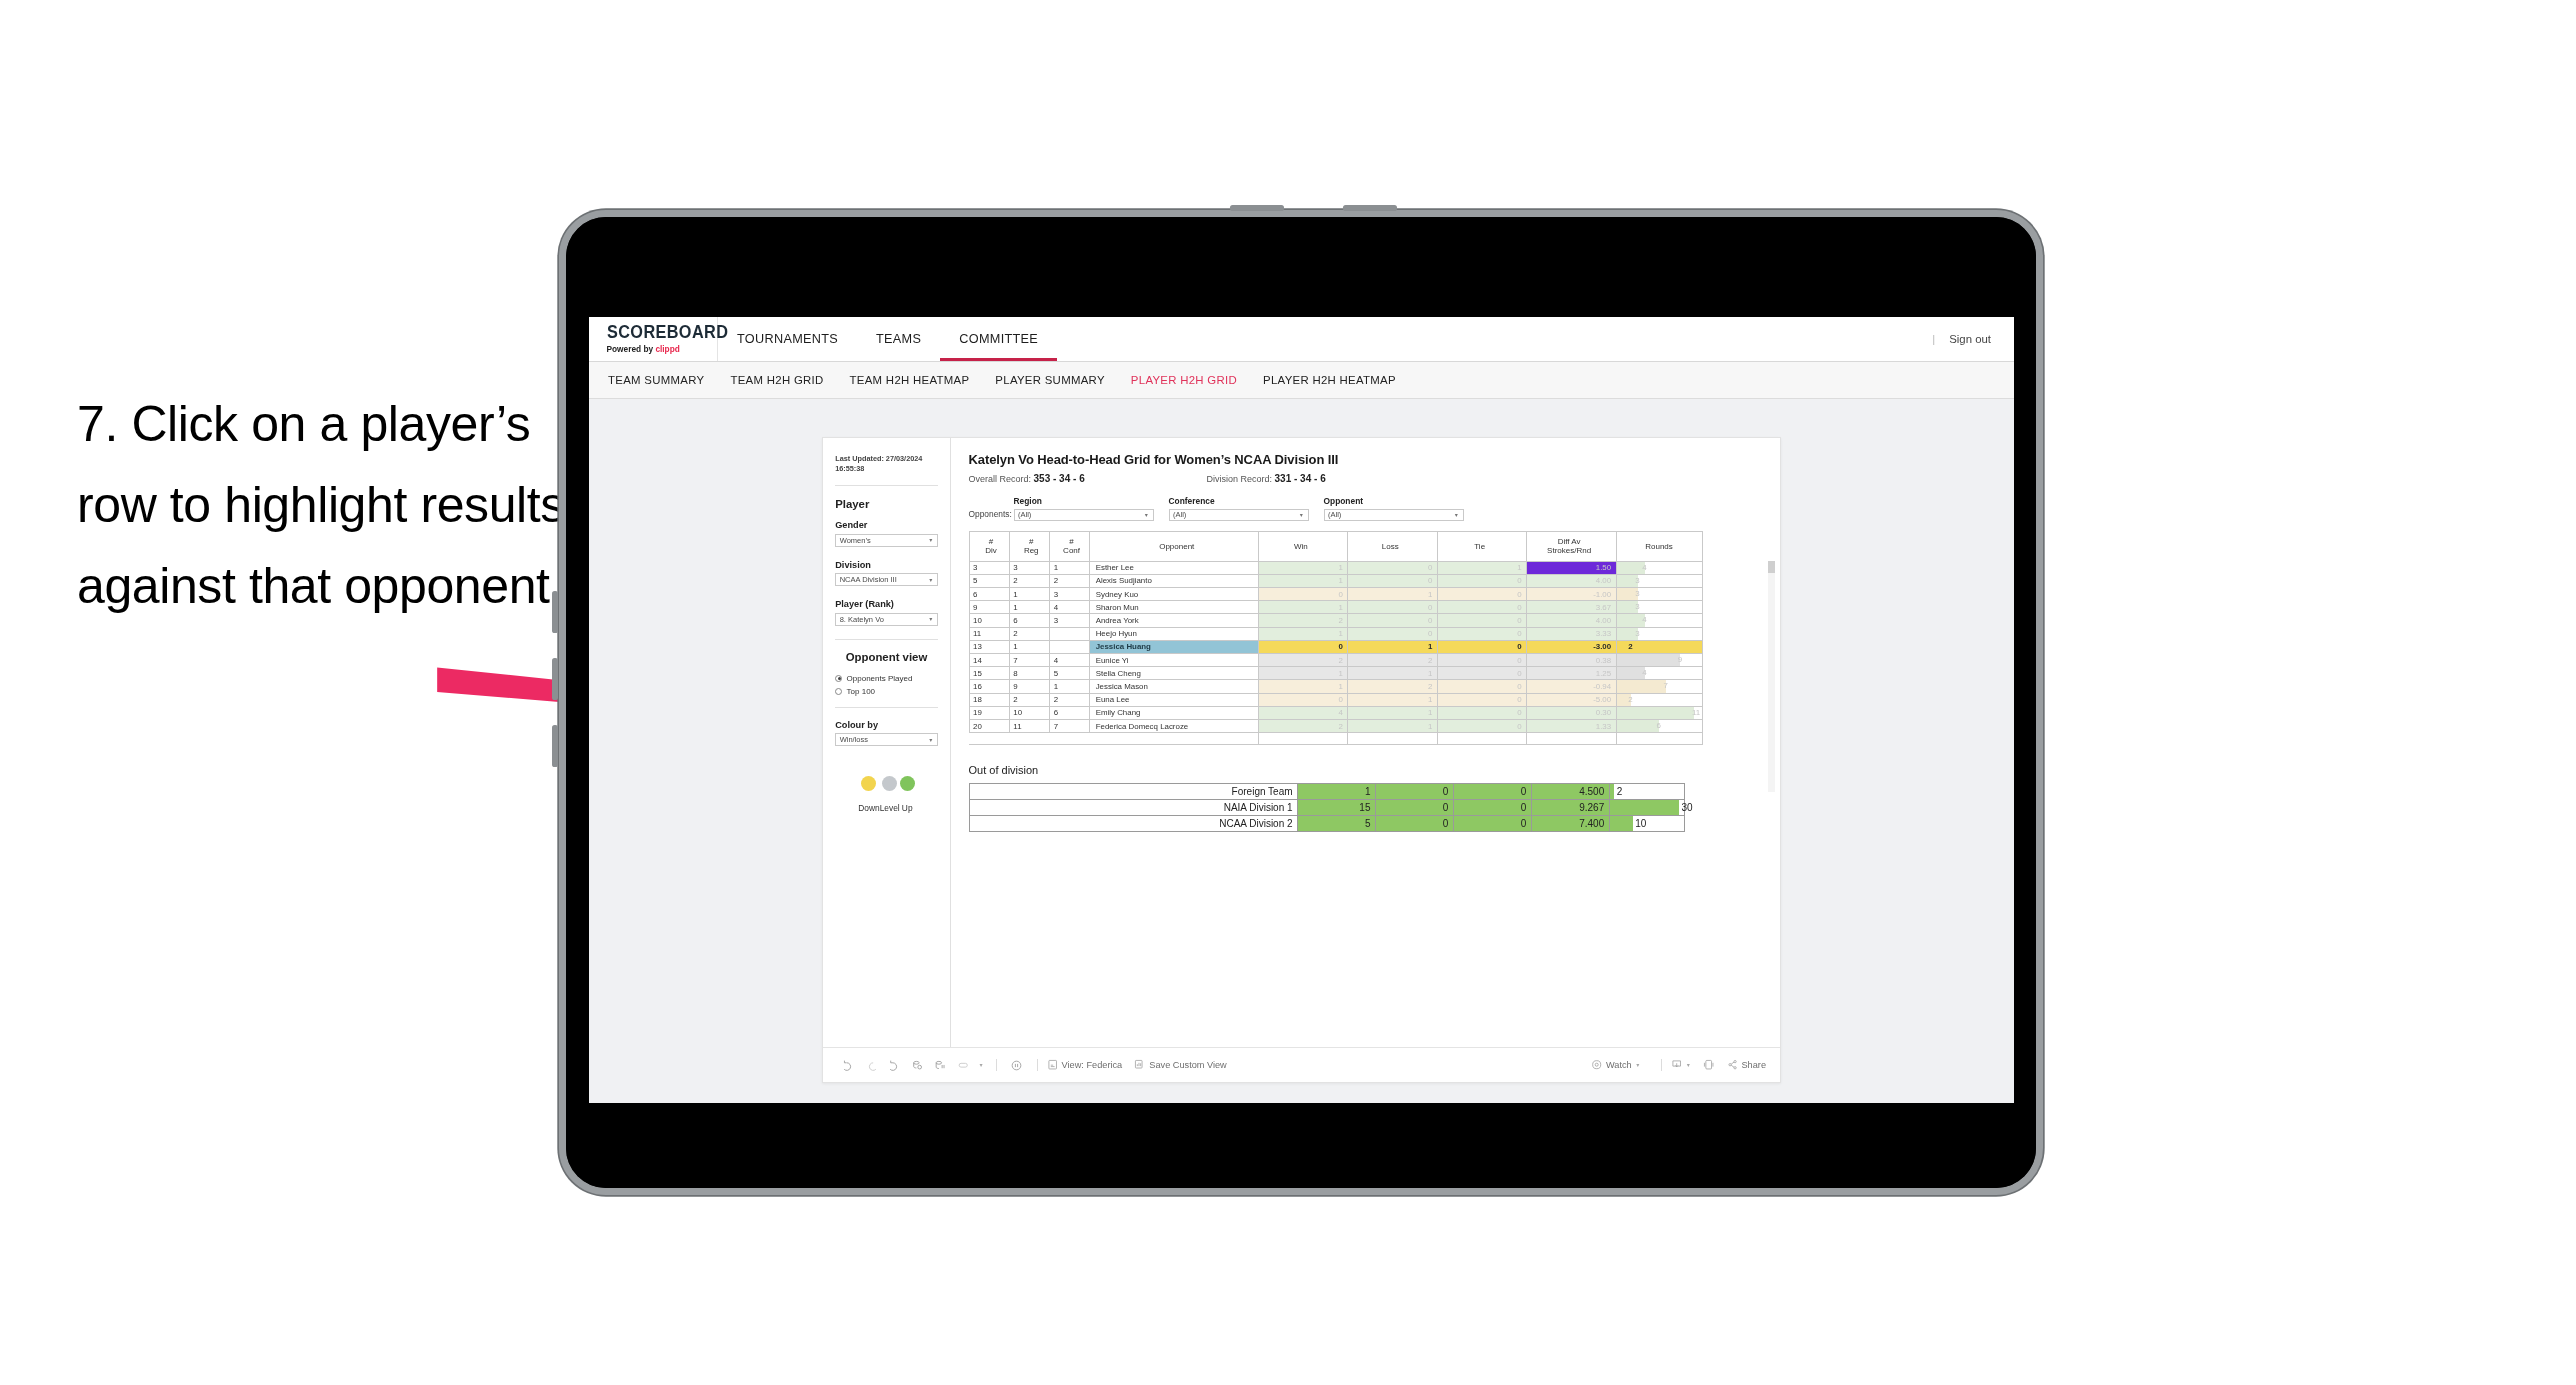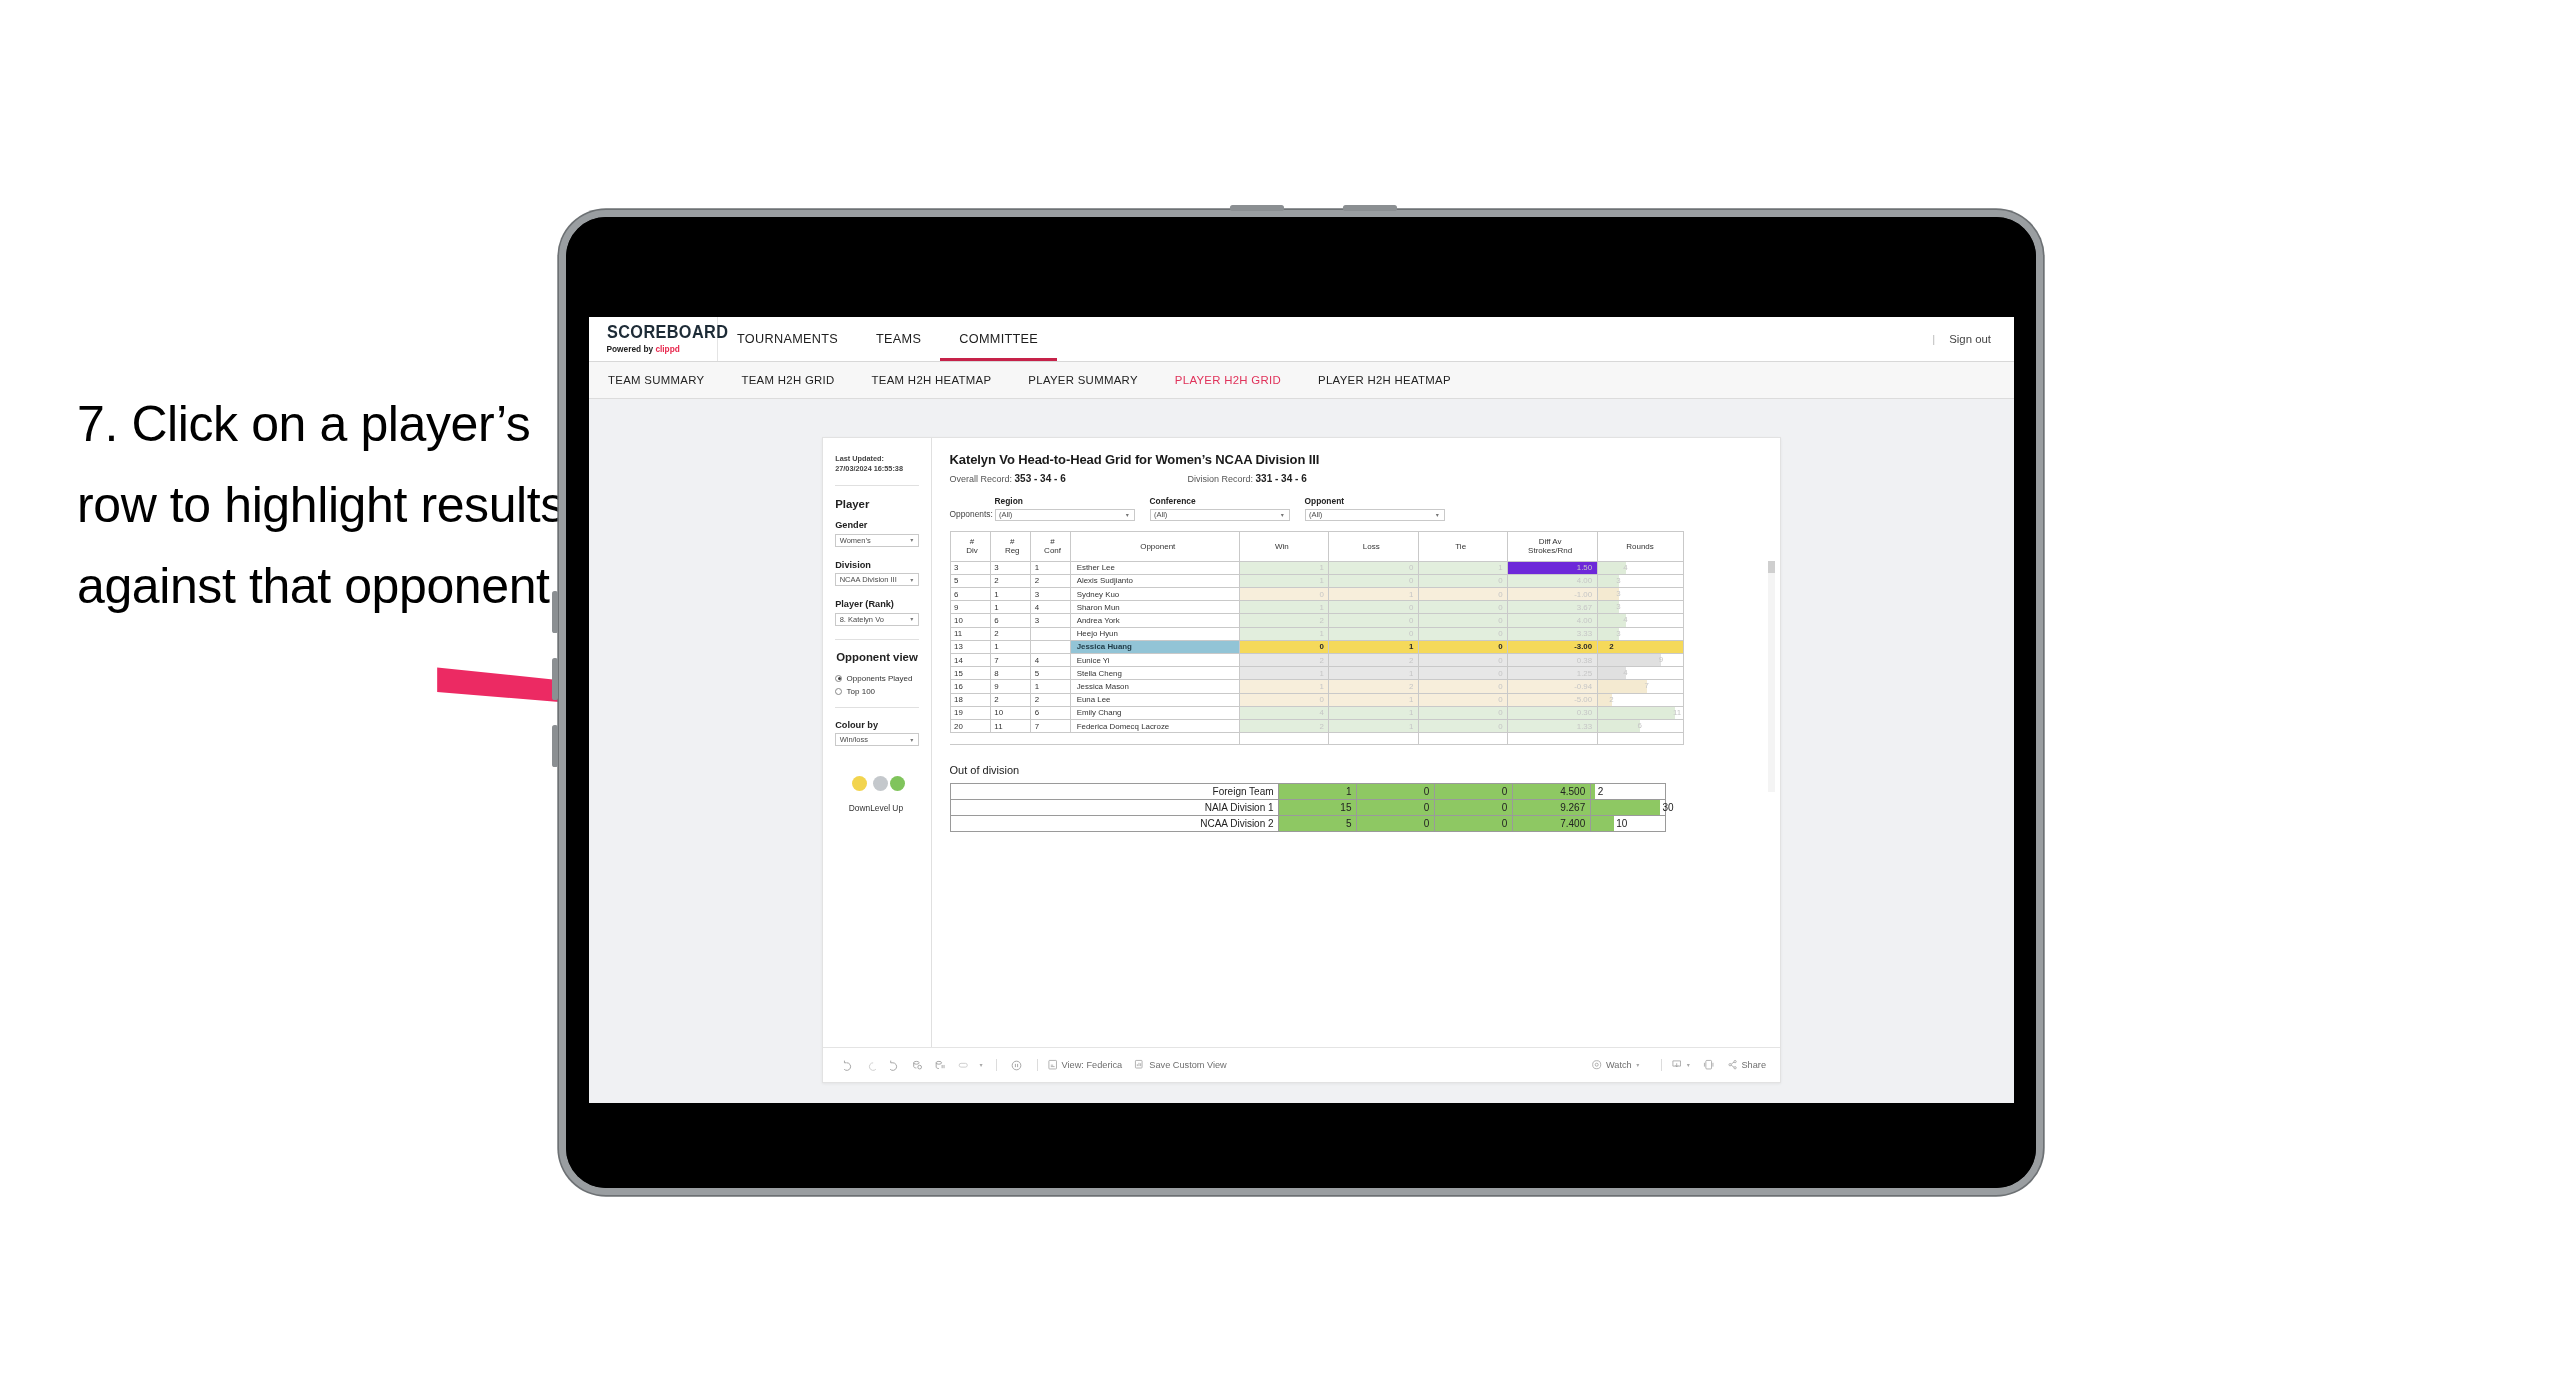--- a/index.html
+++ b/index.html
@@ -96,21 +96,21 @@
   .topnav-right {
     margin-left:auto; display:flex; align-items:center;
     padding-right:23px; font-size:11.4px; color:#444; gap:14px;
   }
   .divider-v { color:#bbb; }
 
   
   .subnav {
     height:37px; background:#f7f7f7;
     border-bottom:0.9px solid #dcdcdc;
-    display:flex; align-items:center; padding-left:19px; gap:37px;
+    display:flex; align-items:center; padding-left:19px; gap:26px;
   }
   .subnav-item {
     font-size:11.4px; letter-spacing:0.3px; color:#222; cursor:pointer;
   }
   .subnav-item.active { color:#e0325a; }
 
   
   .board {
     position:absolute; left:0; right:0; top:82px; bottom:0;
     background:#f0f1f3;
@@ -119,21 +119,21 @@
   .card {
     width:959px; height:646px; background:#fff;
     border:0.9px solid #e2e2e2;
     display:flex; flex-direction:column;
     box-shadow:0 0.9px 2.6px rgba(0,0,0,0.06);
   }
   .card-main { flex:1; display:flex; overflow:hidden; }
 
   
   .sidebar {
-    width:109px; border-right:0.9px solid #e0e0e0;
+    width:128px; border-right:0.9px solid #e0e0e0;
     padding:15.7px 12.2px 0 12.2px;
     font-size:8.7px; color:#333;
   }
   .last-updated { font-size:7.3px; color:#444; line-height:1.4; font-weight:600; }
   .hr { height:0.9px; background:#e0e0e0; margin:11.4px 0; }
   .sec-title { font-size:11.4px; font-weight:600; color:#222; margin-bottom:10.5px; }
   .sec-title.center { text-align:center; }
   .field-label { font-size:9.2px; font-weight:600; color:#222; margin-bottom:3.5px; }
   .select {
     height:13px; border:0.9px solid #c9c9c9; background:#fff;

